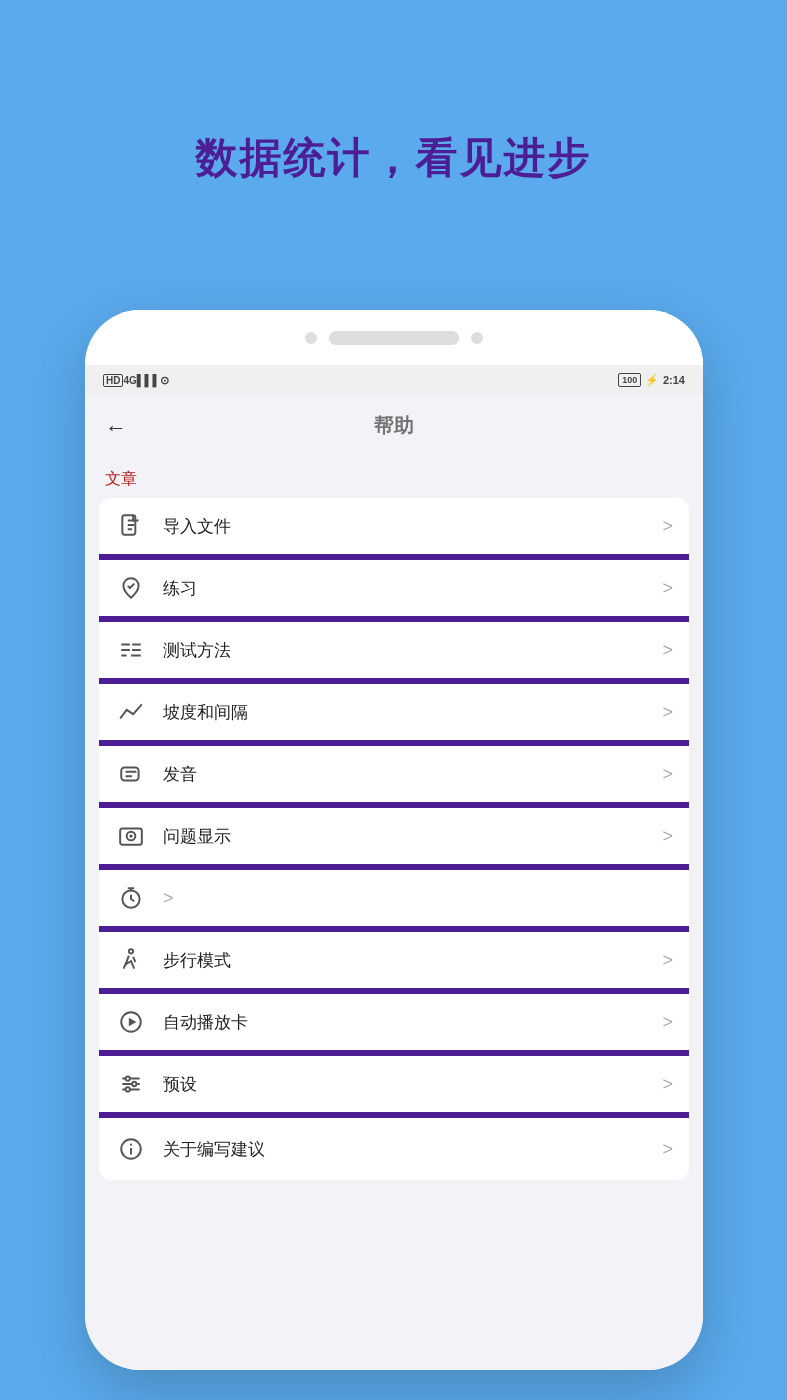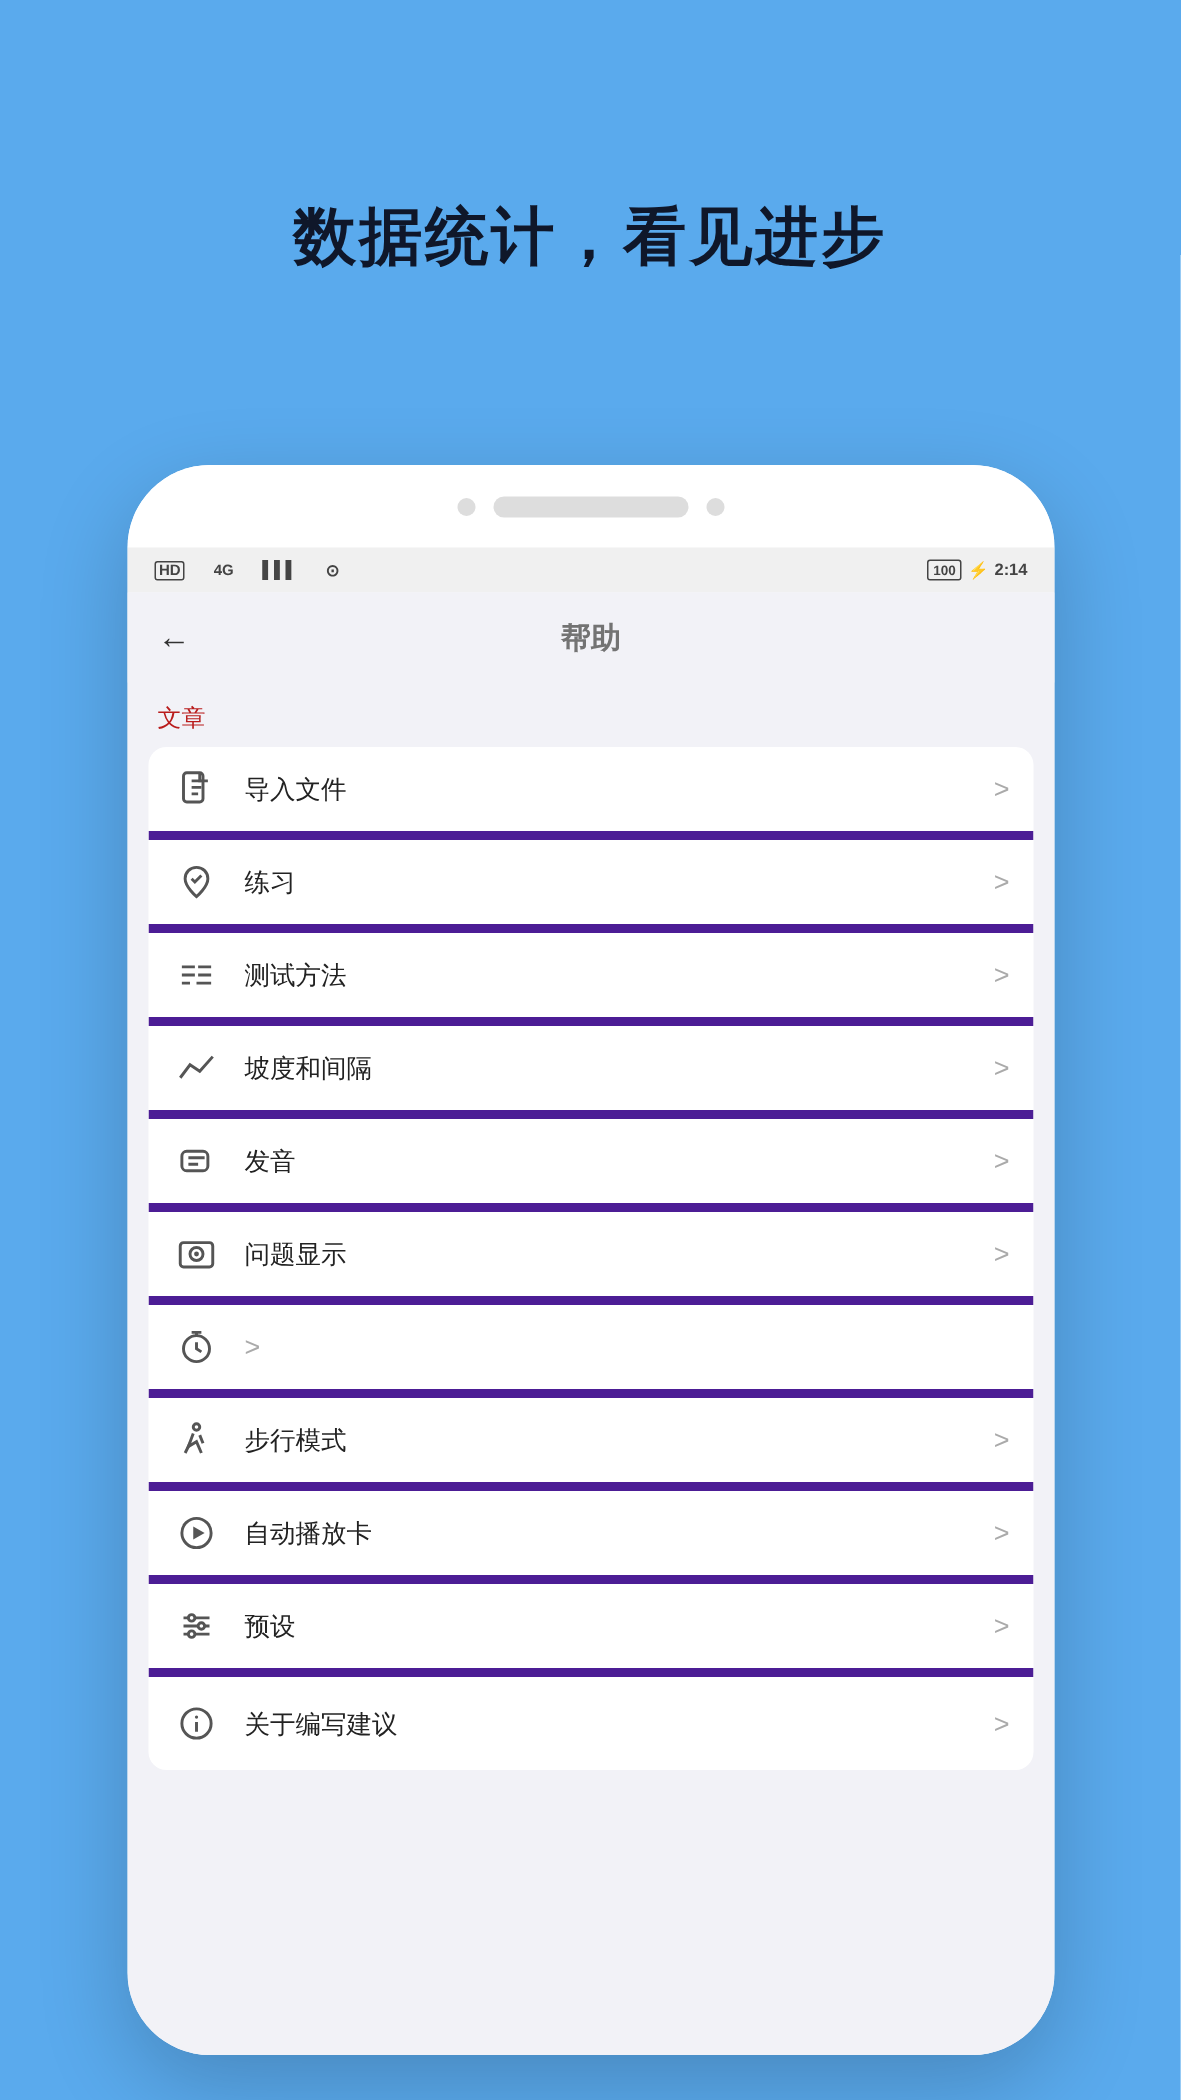--- a/index.html
+++ b/index.html
@@ -12,21 +12,21 @@
       overflow: hidden;
       position: relative;
     }
 
     .page-headline {
       position: absolute;
       top: 130px;
       left: 0;
       right: 0;
       text-align: center;
-      color: #0f172a;
+      color: #4c1d95;
       font-size: 42px;
       font-weight: 600;
       letter-spacing: 2px;
     }
 
     .phone-wrapper {
       position: absolute;
       top: 310px;
       left: 85px;
       width: 618px;
@@ -84,21 +84,21 @@
       align-items: center;
       justify-content: space-between;
       padding: 0 18px;
       font-size: 12px;
       color: #444;
     }
 
     .status-left {
       display: flex;
       align-items: center;
-      gap: 19px;
+      gap: 0;
       font-size: 11px;
       font-weight: 600;
     }
 
     .status-right {
       display: flex;
       align-items: center;
       gap: 4px;
       font-size: 11px;
       font-weight: 600;

